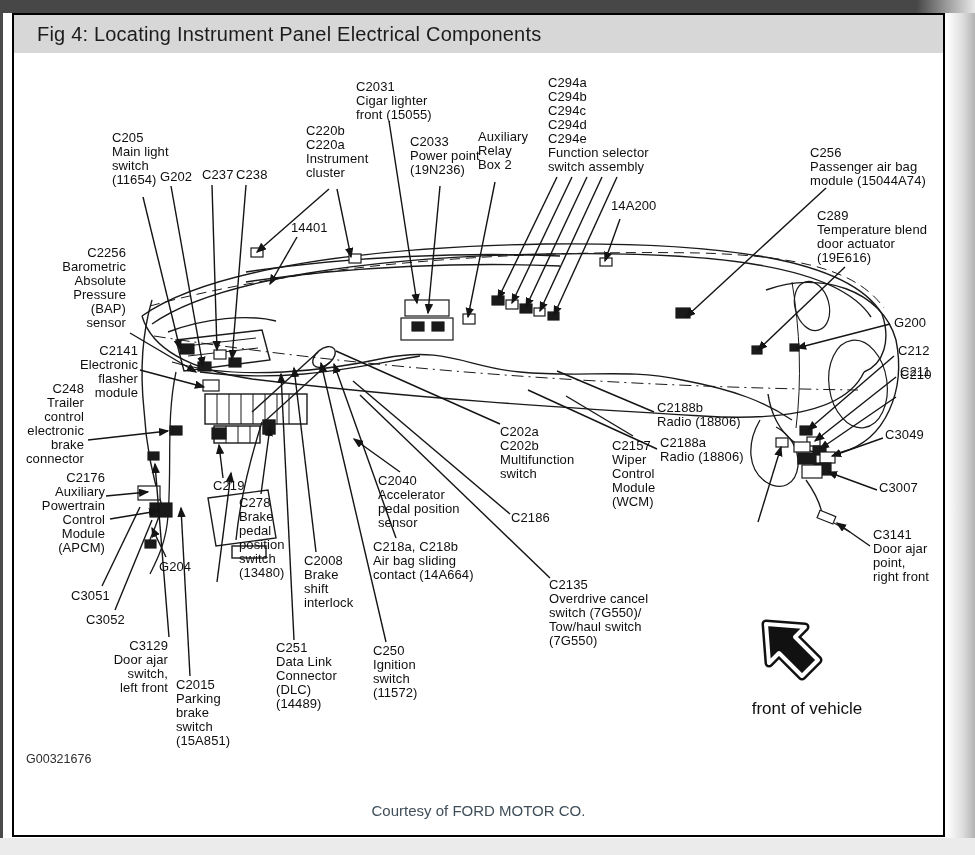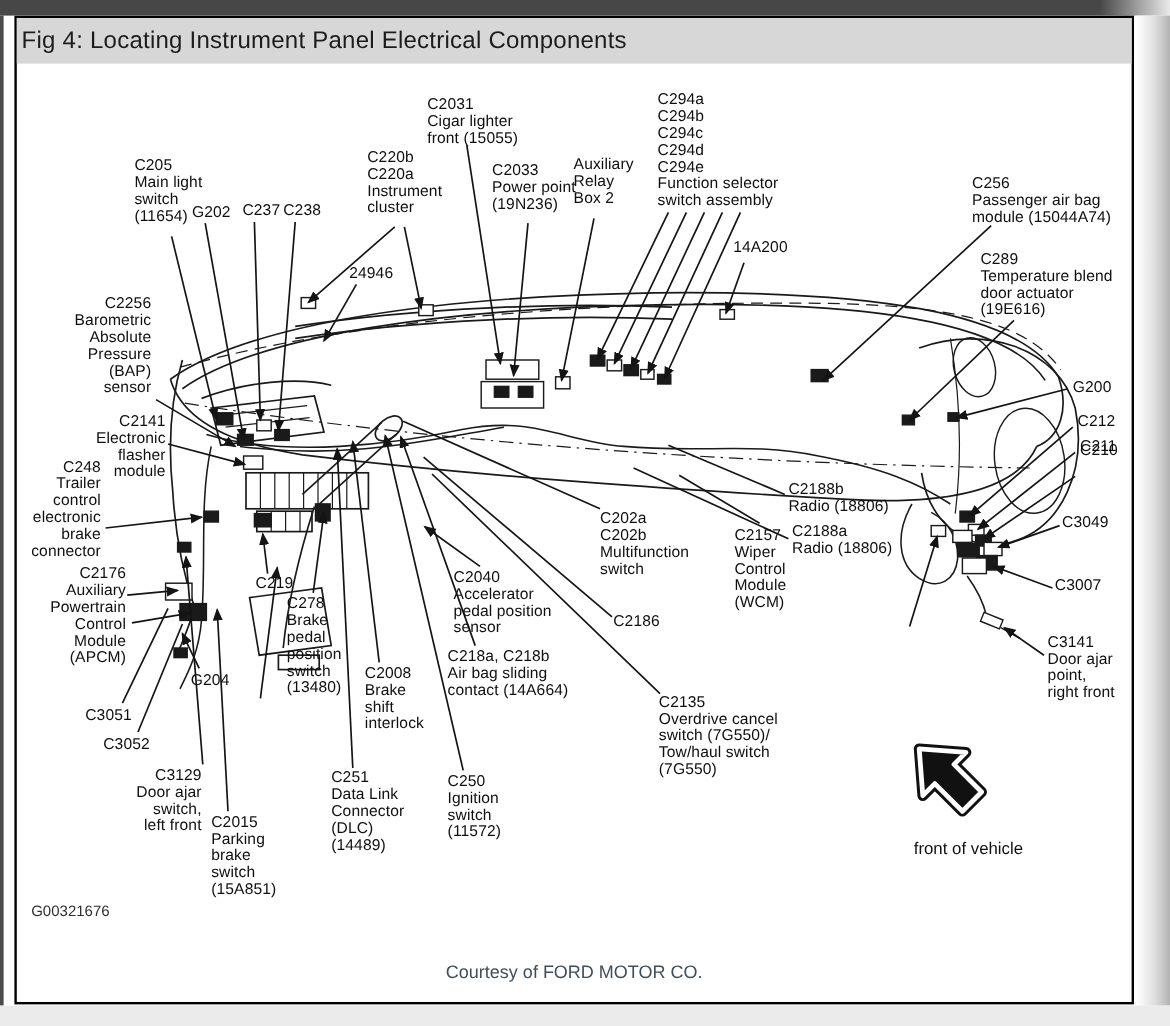--- a/index.html
+++ b/index.html
@@ -9,29 +9,29 @@
   #topstrip{position:absolute;left:0;top:0;width:975px;height:13px;
             background:linear-gradient(to right,#474747 0%,#474747 94%,#e9e9e9 100%);}
   #leftstrip{position:absolute;left:0;top:13px;width:3px;height:825px;background:#4a4a4a;}
   #rightshadow{position:absolute;left:947px;top:13px;width:28px;height:825px;
                background:linear-gradient(to right,#ffffff 0%,#dedede 55%,#b3b3b3 100%);}
   #bottomstrip{position:absolute;left:0;top:838px;width:975px;height:17px;background:#ebebeb;}
   
   #figbox{position:absolute;left:12px;top:13px;width:929px;height:820px;
           border:2px solid #000;background:#ffffff;}
   #titlebar{position:absolute;left:0;top:0;width:100%;height:38px;background:#d7d7d7;
-            display:flex;align-items:center;box-sizing:border-box;padding-left:4px;}
+            display:flex;align-items:center;box-sizing:border-box;padding-left:23px;}
   #titlebar span{font-size:20px;color:#1c1c1c;letter-spacing:.2px;}
   
   .lbl{position:absolute;font-size:13px;line-height:14px;color:#0f0f0f;
        white-space:pre-line;letter-spacing:.1px;}
   .lbl.r{text-align:right;}
   #figcode{position:absolute;left:26px;top:752px;font-size:12.5px;color:#2e2e2e;}
   #frontlabel{position:absolute;left:742px;top:699px;width:130px;text-align:center;
-              font-size:14px;color:#0f0f0f;}
+              font-size:17px;color:#0f0f0f;}
   #courtesy{position:absolute;left:12px;top:802px;width:933px;text-align:center;
             font-size:15px;color:#3f4e59;}
   svg{position:absolute;left:0;top:0;pointer-events:none;}
 </style>
 </head>
 <body>
 
 <div id="page">
 
   <div id="topstrip"></div>
@@ -203,21 +203,21 @@
 Main light
 switch
 (11654)</div>
   <div class="lbl" style="left:160px;top:170px">G202</div>
   <div class="lbl" style="left:202px;top:168px">C237</div>
   <div class="lbl" style="left:236px;top:168px">C238</div>
   <div class="lbl" style="left:306px;top:124px">C220b
 C220a
 Instrument
 cluster</div>
-  <div class="lbl" style="left:291px;top:221px">24946</div>
+  <div class="lbl" style="left:291px;top:221px">14401</div>
   <div class="lbl" style="left:356px;top:80px">C2031
 Cigar lighter
 front (15055)</div>
   <div class="lbl" style="left:410px;top:135px">C2033
 Power point
 (19N236)</div>
   <div class="lbl" style="left:478px;top:130px">Auxiliary
 Relay
 Box 2</div>
   <div class="lbl" style="left:548px;top:76px">C294a

